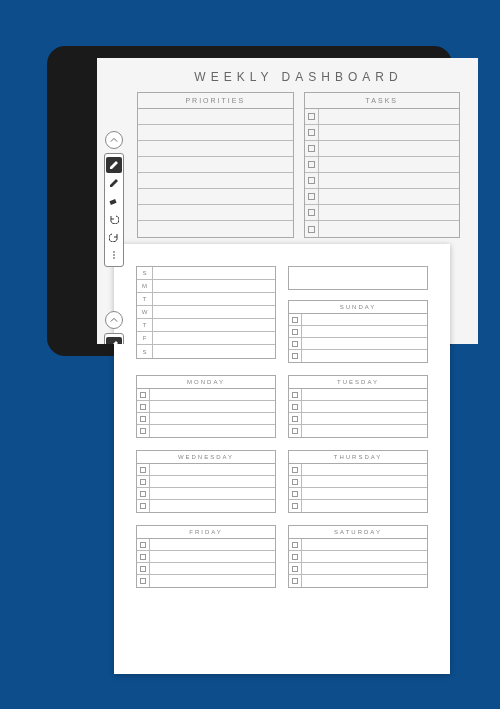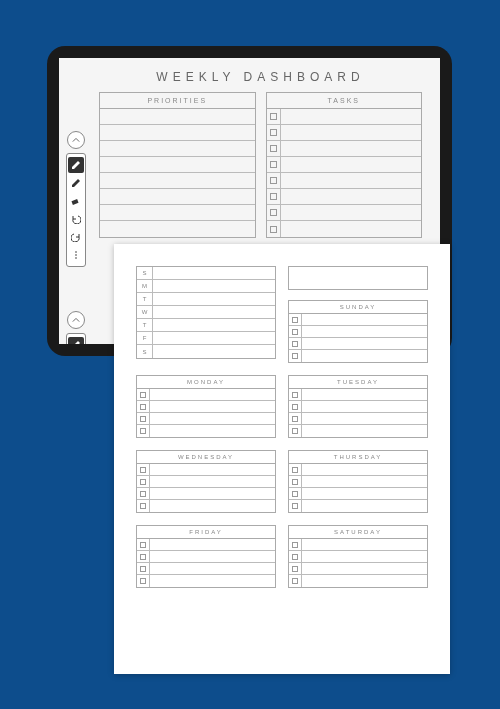--- a/index.html
+++ b/index.html
@@ -22,20 +22,21 @@
     background: #1a1a1a;
     border-radius: 18px;
     padding: 12px;
   }
   .tablet-screen {
     width: 100%;
     height: 100%;
     background: #f5f5f5;
     position: relative;
     overflow: hidden;
+    margin-left: 38px;
   }
 
   
   .toolbar {
     position: absolute;
     left: 7px;
     width: 20px;
     background: #fff;
     border: 1px solid #888;
     border-radius: 3px;

